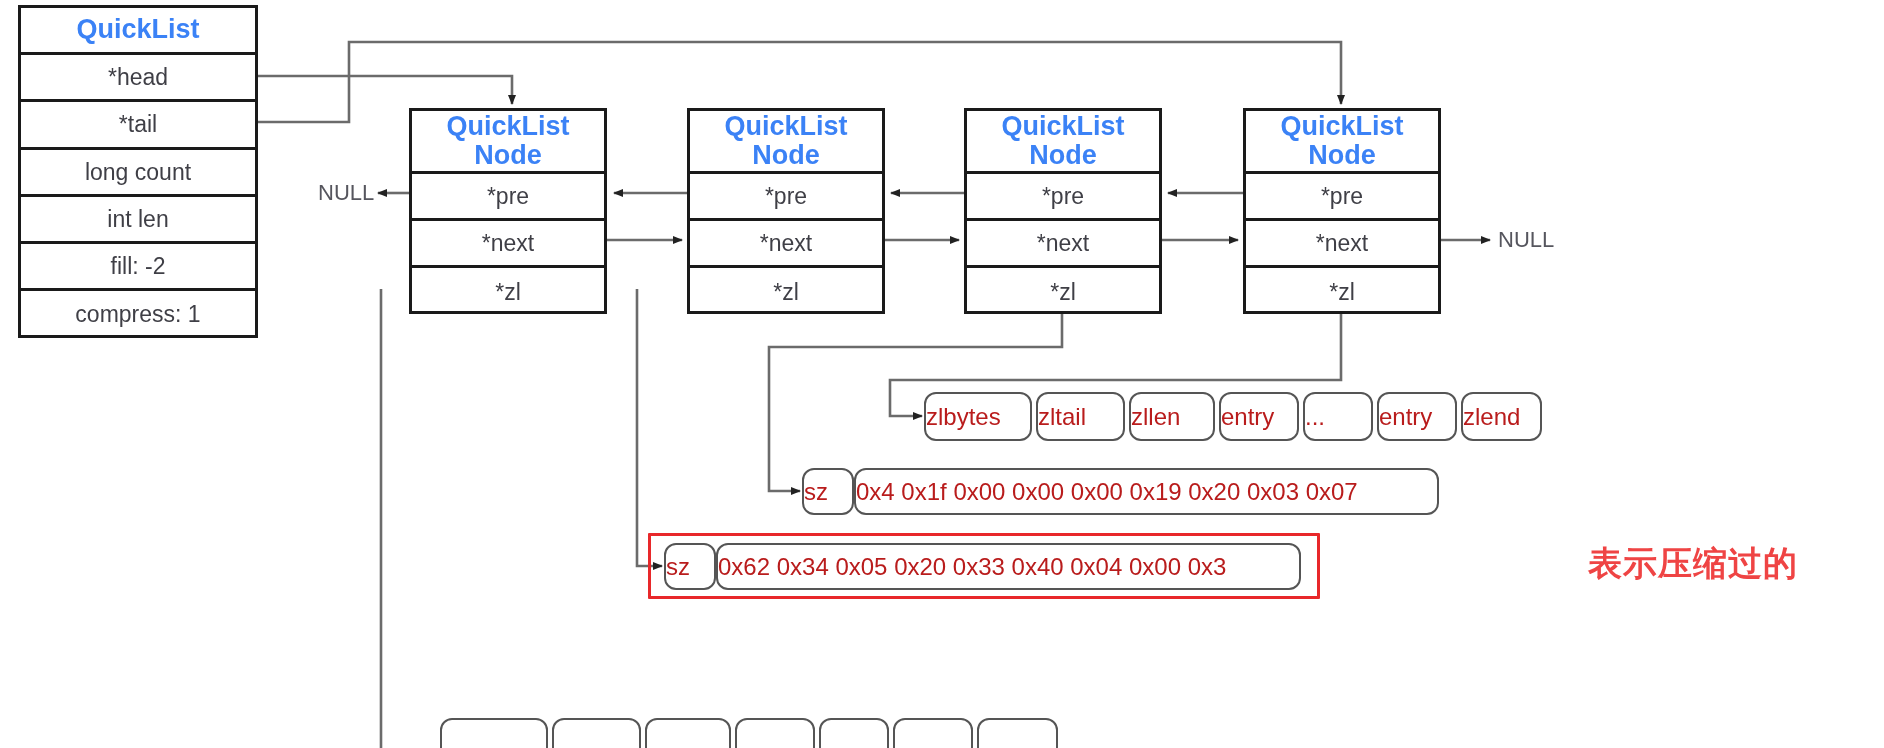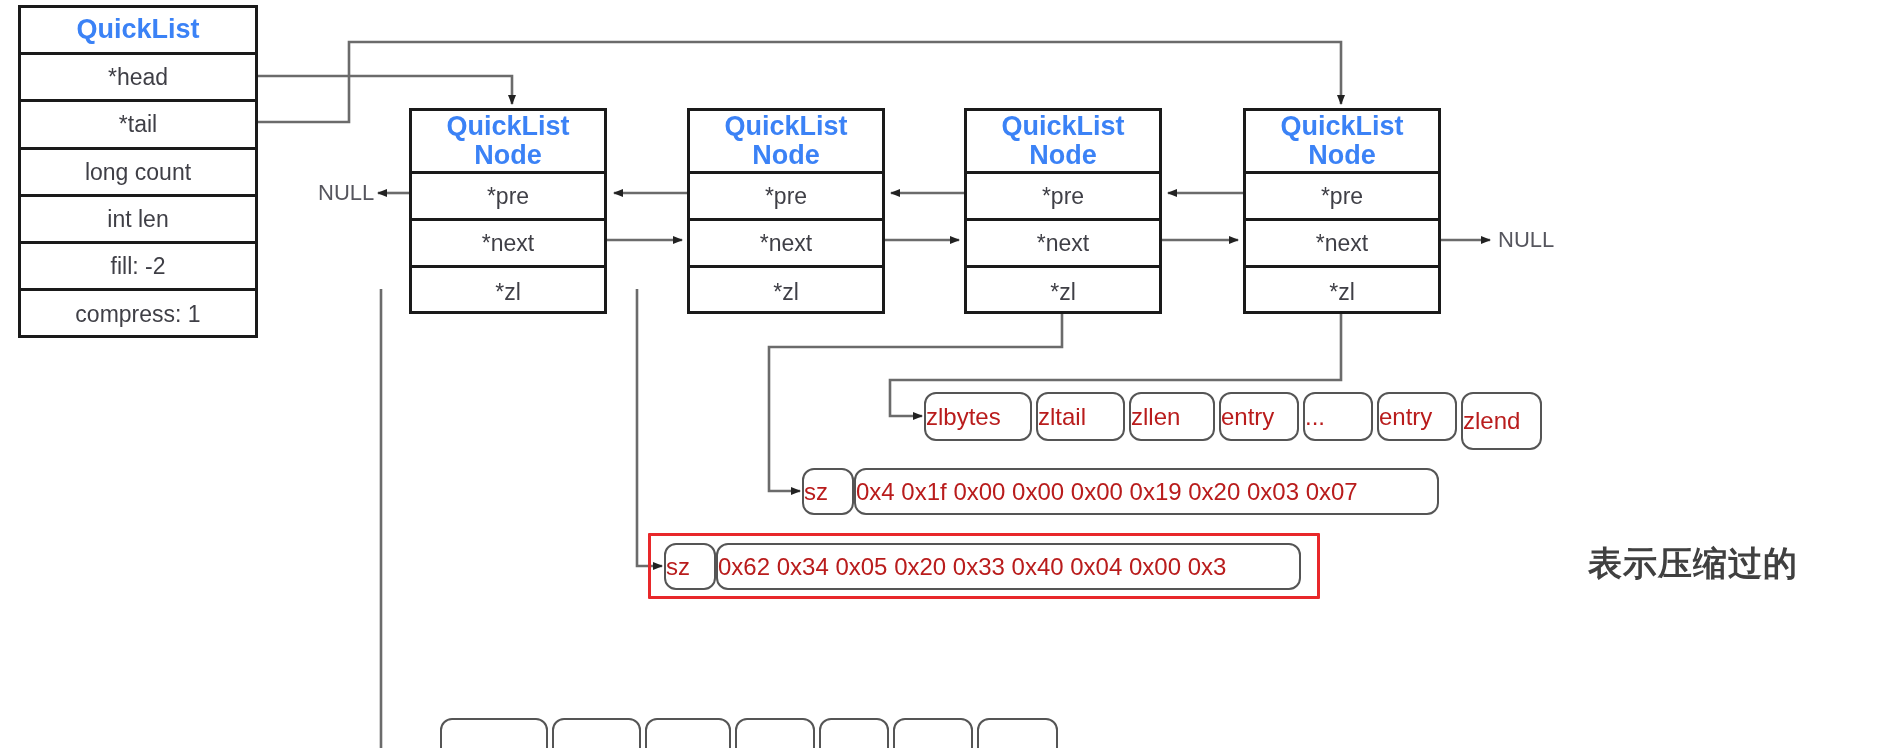--- a/index.html
+++ b/index.html
@@ -193,40 +193,40 @@
   </div>
   <div class="rbox" style="left:1219px;top:392px;width:80px;height:49px;">
     <span>entry</span>
   </div>
   <div class="rbox" style="left:1303px;top:392px;width:70px;height:49px;">
     <span>...</span>
   </div>
   <div class="rbox" style="left:1377px;top:392px;width:80px;height:49px;">
     <span>entry</span>
   </div>
-  <div class="rbox" style="left:1461px;top:392px;width:81px;height:58px;">
+  <div class="rbox" style="left:1461px;top:392px;width:81px;height:49px;">
     <span>zlend</span>
   </div>
 
   <div class="rbox small" style="left:802px;top:468px;width:52px;height:47px;">
     <span>sz</span>
   </div>
   <div class="rbox" style="left:854px;top:468px;width:585px;height:47px;">
     <span>0x4 0x1f 0x00 0x00 0x00 0x19 0x20 0x03 0x07</span>
   </div>
 
   <div class="redbox" style="left:648px;top:533px;width:672px;height:66px;"></div>
   <div class="rbox small" style="left:664px;top:543px;width:52px;height:47px;">
     <span>sz</span>
   </div>
   <div class="rbox" style="left:716px;top:543px;width:585px;height:47px;">
     <span>0x62 0x34 0x05 0x20 0x33 0x40 0x04 0x00 0x3</span>
   </div>
 
-  <div class="cn" style="left:1588px;top:541px;color:#404040;">
+  <div class="cn" style="left:1588px;top:541px;color:#ef4444;">
     <span>表示压缩过的</span>
   </div>
 
   <div class="rbox" style="left:440px;top:718px;width:108px;height:49px;"></div>
   <div class="rbox" style="left:552px;top:718px;width:89px;height:49px;"></div>
   <div class="rbox" style="left:645px;top:718px;width:86px;height:49px;"></div>
   <div class="rbox" style="left:735px;top:718px;width:80px;height:49px;"></div>
   <div class="rbox" style="left:819px;top:718px;width:70px;height:49px;"></div>
   <div class="rbox" style="left:893px;top:718px;width:80px;height:49px;"></div>
   <div class="rbox" style="left:977px;top:718px;width:81px;height:49px;"></div>

